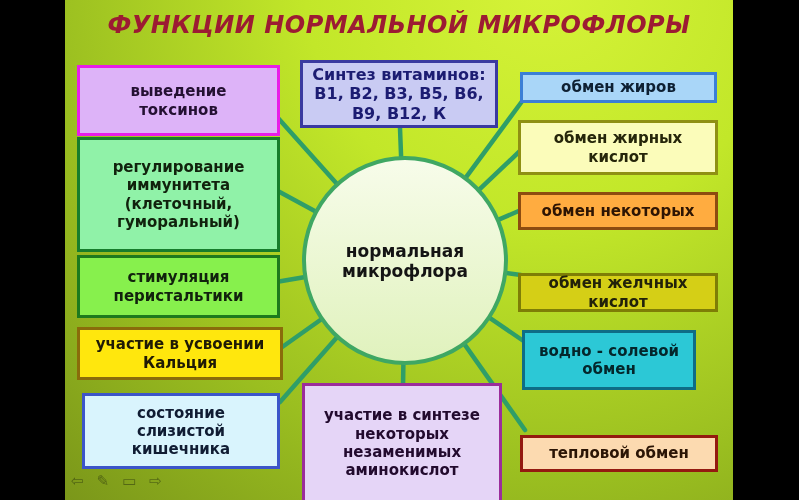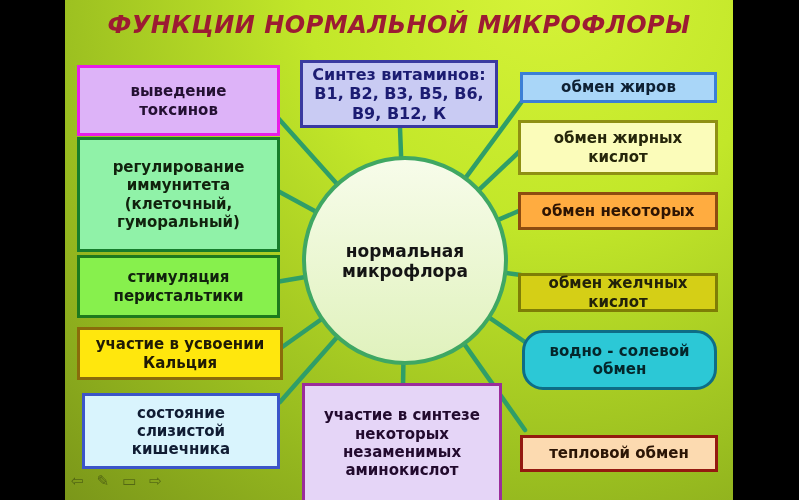--- a/index.html
+++ b/index.html
@@ -35,21 +35,21 @@
   .b-toxins{left:12px;top:65px;width:203px;height:71px;}
   .b-immunity{left:12px;top:137px;width:203px;height:115px;}
   .b-peristalsis{left:12px;top:255px;width:203px;height:63px;}
   .b-calcium{left:12px;top:327px;width:206px;height:53px;}
   .b-mucosa{left:17px;top:393px;width:198px;height:76px;}
   .b-vitamins{left:235px;top:60px;width:198px;height:68px;font-size:16px;}
   .b-fats{left:455px;top:72px;width:197px;height:31px;}
   .b-fatty-acids{left:453px;top:120px;width:200px;height:55px;}
   .b-bilirubin{left:453px;top:192px;width:200px;height:38px;}
   .b-bile-acids{left:453px;top:248px;width:200px;height:39px;margin-top:25px;}
-  .b-water-salt{left:457px;top:330px;width:195px;height:60px;border-radius:21px;}
+  .b-water-salt{left:457px;top:330px;width:174px;height:60px;}
   .b-heat{left:455px;top:415px;width:198px;height:37px;}
   .b-amino{left:237px;top:383px;width:200px;height:120px;}
   .central{
     position:absolute;left:237px;top:156px;width:206px;height:209px;
     border:4px solid;border-radius:50%;
     box-sizing:border-box;z-index:2;
     display:flex;align-items:center;justify-content:center;
     text-align:center;white-space:pre-line;
     font-size:17px;font-weight:bold;color:#141414;
   }

